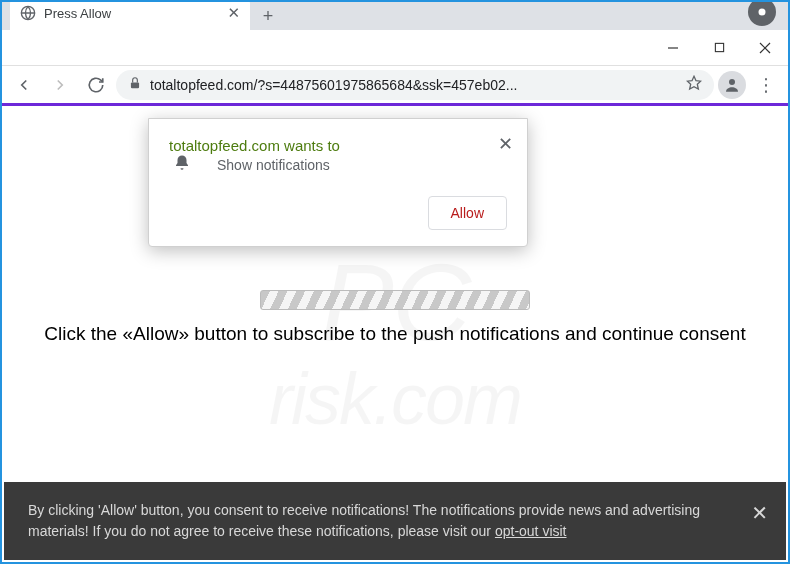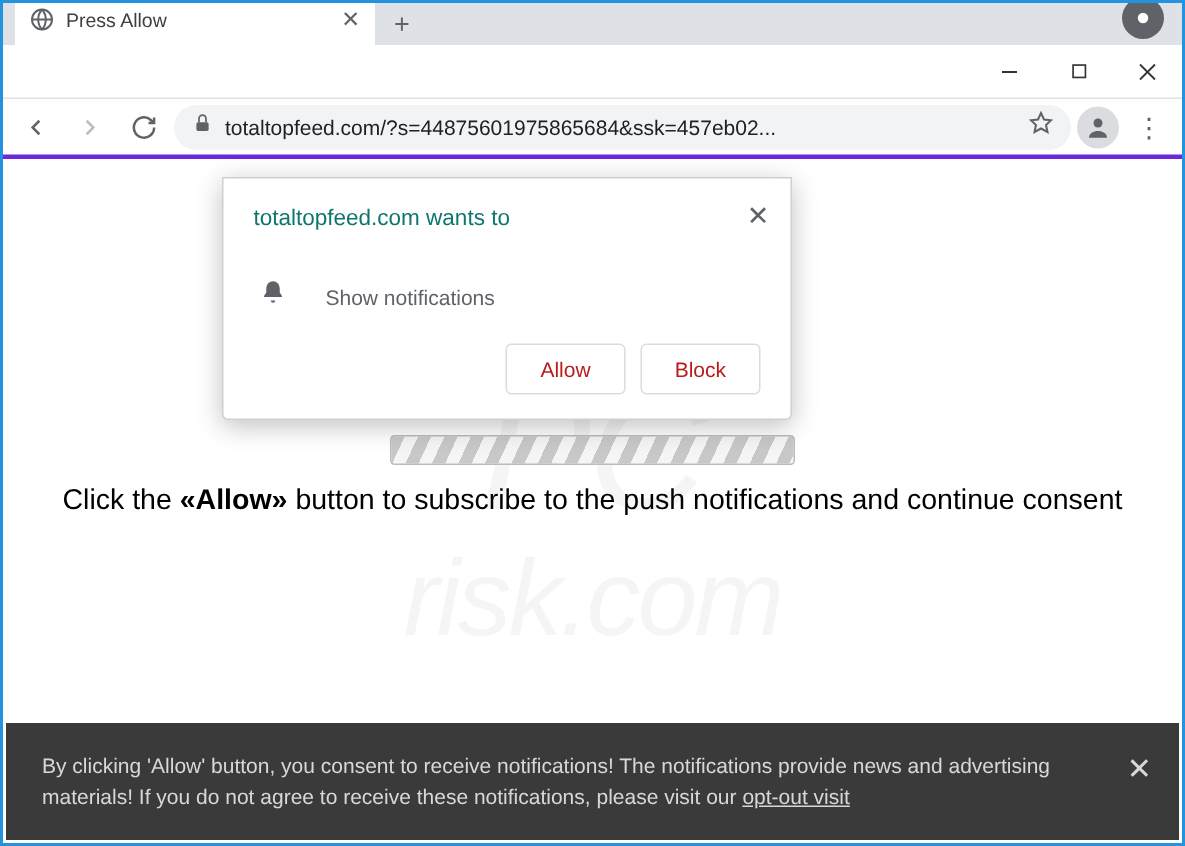--- a/index.html
+++ b/index.html
@@ -22,23 +22,23 @@
 .lock{color:#5f6368}
 .url{font-size:14px;color:#202124;flex:1;overflow:hidden;white-space:nowrap}
 .star{color:#5f6368}
 .avatar{width:28px;height:28px;border-radius:50%;background:#dadce0;display:flex;align-items:center;justify-content:center;color:#5f6368}
 .menu{color:#5f6368;font-size:18px}
 .content{position:absolute;top:116px;left:2px;right:2px;bottom:2px;background:#fff}
 .watermark{position:absolute;top:120px;left:50%;transform:translateX(-50%);font-size:110px;font-weight:300;color:rgba(0,0,0,0.04);font-style:italic;letter-spacing:-2px;white-space:nowrap;pointer-events:none}
 .watermark2{position:absolute;top:240px;left:50%;transform:translateX(-50%);font-size:72px;font-weight:300;color:rgba(0,0,0,0.04);font-style:italic;letter-spacing:-2px;white-space:nowrap;pointer-events:none}
 .loader{position:absolute;top:172px;left:50%;transform:translateX(-50%);width:270px;height:20px;border:1px solid #bbb;border-radius:3px;background:repeating-linear-gradient(115deg,#c8c8c8 0px,#c8c8c8 8px,#f5f5f5 8px,#f5f5f5 16px)}
 .instruct{position:absolute;top:205px;left:0;right:0;text-align:center;font-size:19px;color:#000;font-family:Georgia,serif;padding:0 8px}
-.instruct b{font-weight:bold}
+.instruct b{font-weight:normal}
 .permission{position:absolute;top:0;left:144px;width:380px;background:#fff;border:1px solid #d0d0d0;border-radius:0 0 4px 4px;box-shadow:0 4px 18px rgba(0,0,0,0.25);padding:18px 20px 16px}
-.perm-title{font-size:15px;color:#0f766e;margin-bottom:32px}
+.perm-title{font-size:15px;color:#4d7c0f;margin-bottom:0}
 .perm-row{display:flex;align-items:center;gap:26px;margin-bottom:20px;padding-left:4px}
 .bell{color:#5f6368}
 .perm-text{font-size:14px;color:#5f6368}
 .perm-close{position:absolute;top:14px;right:14px;color:#5f6368;font-size:18px}
 .perm-btns{display:flex;justify-content:flex-end;gap:10px}
 .perm-btn{padding:8px 22px;border:1px solid #dadce0;border-radius:4px;background:#fff;color:#b91c1c;font-size:14px;font-weight:500}
 .cookiebar{position:absolute;bottom:0;left:0;right:0;background:#3a3a3a;color:#d8d8d8;padding:18px 50px 18px 24px;font-size:14px;line-height:1.5}
 .cookiebar a{color:#d8d8d8;text-decoration:underline}
 .cookie-close{position:absolute;top:16px;right:18px;color:#d8d8d8;font-size:20px}
 </style>
@@ -136,21 +136,20 @@
       <div class="perm-close">✕</div>
       <div class="perm-title">totaltopfeed.com wants to</div>
       <div class="perm-row">
         <span class="bell"><svg width="18" height="18" viewBox="0 0 24 24" fill="currentColor">
               <path d="M12 2a6 6 0 00-6 6v4l-2 3v1h16v-1l-2-3V8a6 6 0 00-6-6zM10 19a2 2 0 104 0"></path>
             </svg></span>
         <span class="perm-text">Show notifications</span>
       </div>
       <div class="perm-btns">
         <button class="perm-btn">Allow</button>
-        <button class="perm-btn">Block</button>
       </div>
     </div>
 
     <div class="cookiebar">
       <div class="cookie-close">✕</div>
       <span>By clicking 'Allow' button, you consent to receive notifications! The notifications provide news and advertising materials! If you do not agree to receive these notifications, please visit our </span><a href="#">opt-out visit</a>
     </div>
   </div>
 
 </div>

